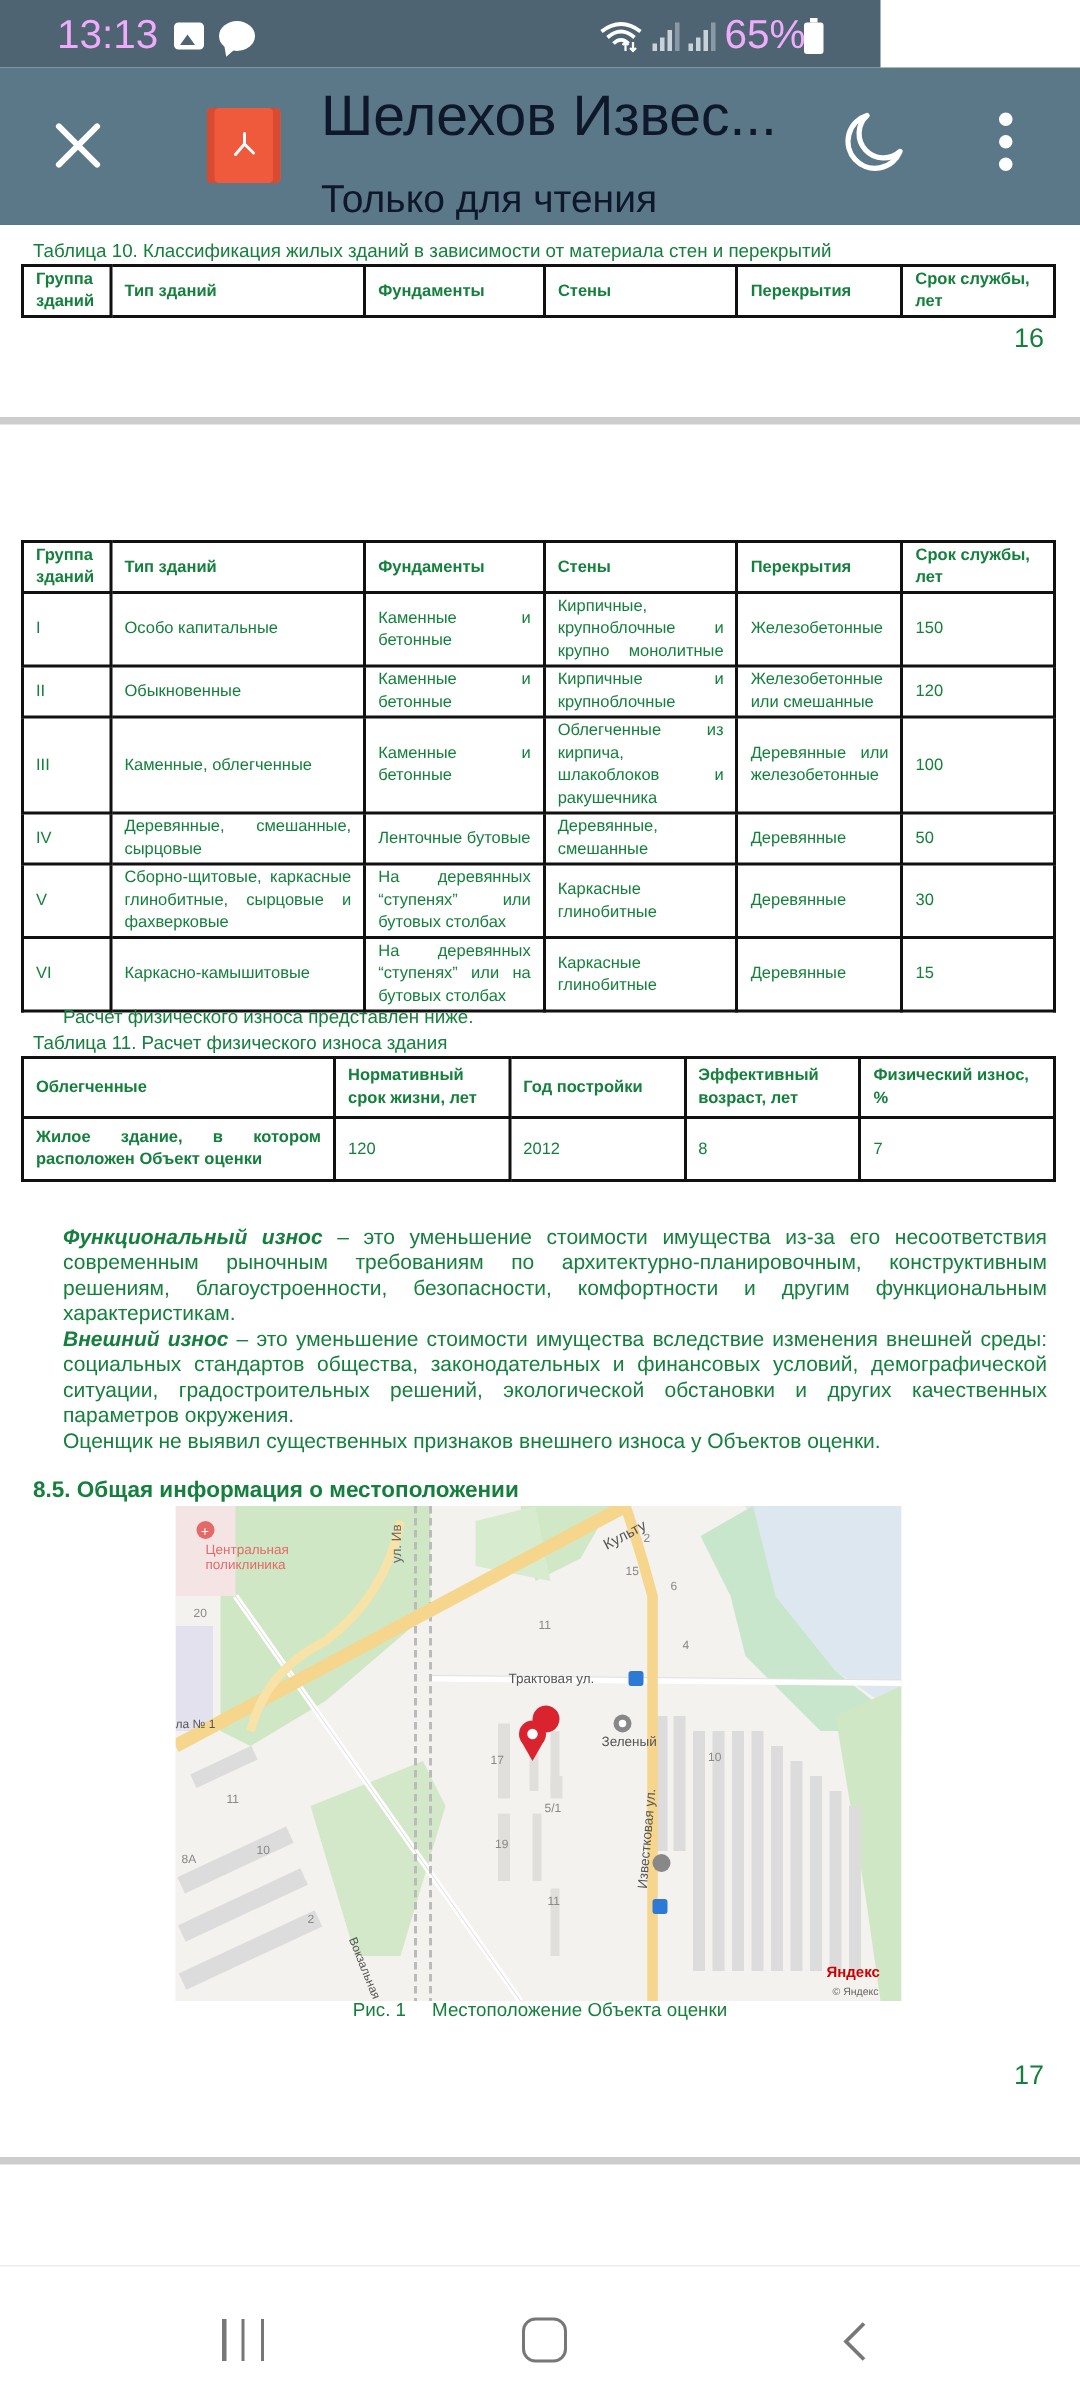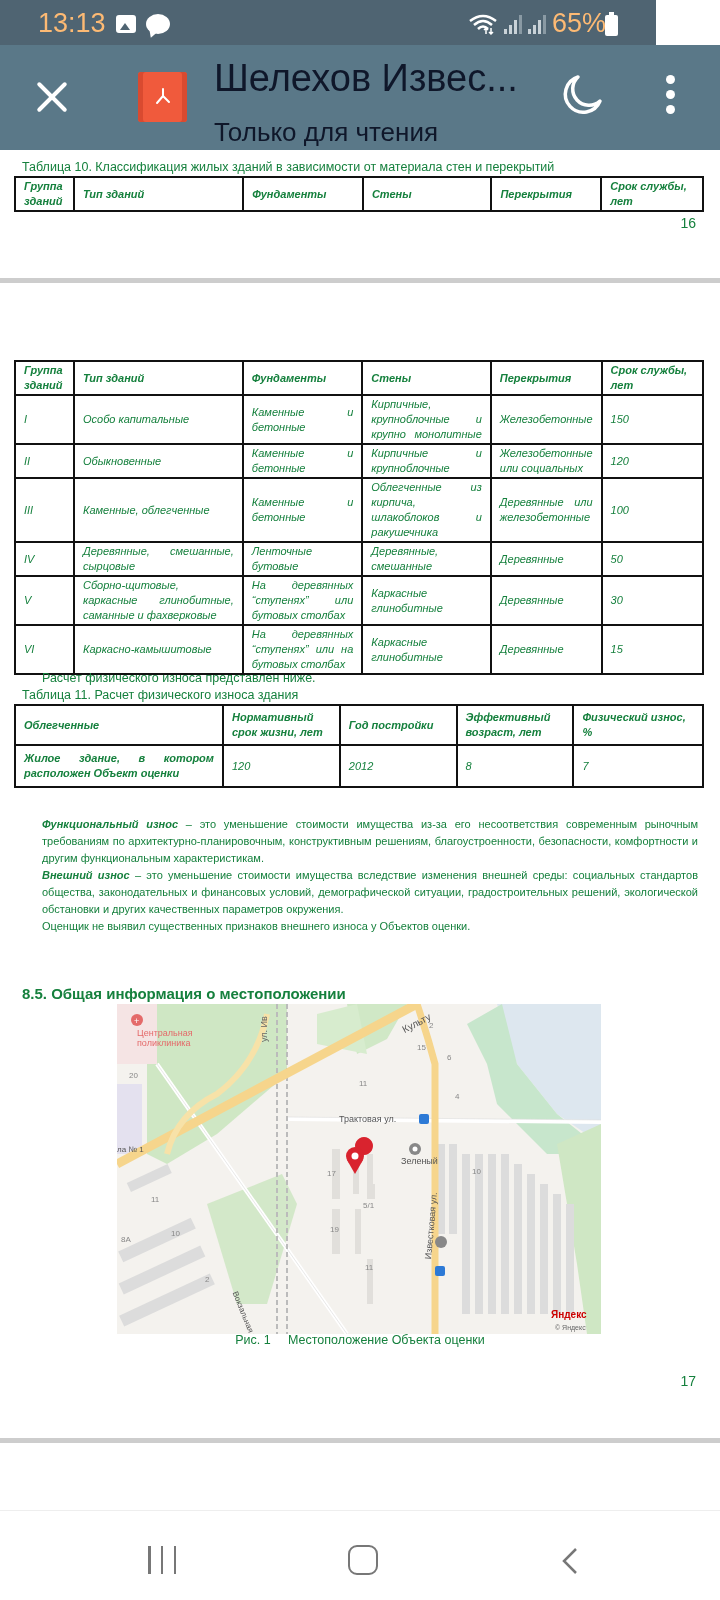--- a/index.html
+++ b/index.html
@@ -1,17 +1,17 @@
 <!DOCTYPE html>
 <html><head>
   <meta charset="utf-8">
   <style>
     * { box-sizing: border-box; margin: 0; padding: 0; }
     html, body { width: 720px; height: 1600px; overflow: hidden; background: #ffffff; font-family: "Liberation Sans", sans-serif; }
-    .status-bar { position: absolute; top: 0; left: 0; width: 656px; height: 45px; background: #4f6472; color: #fdba74; }
+    .status-bar { position: absolute; top: 0; left: 0; width: 587px; height: 45px; background: #4f6472; color: #f0abfc; }
     .status-time { position: absolute; left: 38px; top: 8px; font-size: 27px; }
     .status-ic-img { position: absolute; left: 116px; top: 15px; width: 20px; height: 18px; border: 2px solid #fff; border-radius: 3px; background: #fff; }
     .status-ic-img::after { content: ""; position: absolute; left: 2px; bottom: 1px; width: 0; height: 0; border-left: 5px solid transparent; border-right: 5px solid transparent; border-bottom: 7px solid #4f6472; }
     .status-ic-msg { position: absolute; left: 146px; top: 14px; width: 24px; height: 20px; background: #fff; border-radius: 50%; }
     .status-ic-msg::after { content: ""; position: absolute; left: 2px; bottom: -4px; border-left: 4px solid transparent; border-right: 4px solid transparent; border-top: 7px solid #fff; transform: rotate(20deg); }
     .status-right { position: absolute; right: 50px; top: 8px; font-size: 27px; display: flex; align-items: center; gap: 6px; }
     .sig { display: inline-flex; align-items: flex-end; gap: 2px; height: 20px; }
     .sig span { display: inline-block; width: 3px; background: #c9d2d8; }
     .battery { position: absolute; right: 38px; top: 15px; width: 13px; height: 21px; background: #fff; border-radius: 2px; }
     .battery::before { content: ""; position: absolute; top: -3px; left: 4px; width: 5px; height: 3px; background: #fff; }
@@ -23,27 +23,27 @@
     .close-btn::after { transform: rotate(-45deg); }
     .pdf-icon { position: absolute; left: 138px; top: 27px; width: 49px; height: 50px; background: #f05a3c; border-radius: 3px; box-shadow: inset 5px 0 0 #d94a30, inset -5px 0 0 #d94a30; display: flex; align-items: center; justify-content: center; font-size: 18px; color: #fff; }
     .app-title { position: absolute; left: 214px; top: 12px; font-size: 38px; white-space: nowrap; }
     .app-subtitle { position: absolute; left: 214px; top: 72px; font-size: 26px; white-space: nowrap; }
     .moon-btn { position: absolute; left: 560px; top: 28px; width: 44px; height: 44px; cursor: pointer; }
     .more-btn { position: absolute; left: 660px; top: 30px; width: 20px; height: 44px; cursor: pointer; }
     .more-btn span { display: block; width: 9px; height: 9px; border-radius: 50%; background: #fff; margin: 0 auto 6px; }
 
     .doc { position: absolute; top: 158px; left: 0; width: 720px; height: 1360px; background: #fff; font-family: "Liberation Sans", sans-serif; color: #15803d; }
     .caption { position: absolute; left: 22px; font-size: 12.5px; }
-    table.tbl { position: absolute; left: 14px; width: 690px; border-collapse: collapse; font-size: 11px; font-style: italic; }
+    table.tbl { position: absolute; left: 14px; width: 690px; border-collapse: collapse; font-size: 11px; }
     table.tbl td, table.tbl th { border: 2px solid #111; padding: 1px 8px; vertical-align: middle; text-align: left; line-height: 15px; }
     table.tbl th { font-weight: bold; }
     .just { text-align: justify !important; text-align-last: justify; }
-    .page-num { position: absolute; right: 24px; font-size: 14px; }
+    .page-num { position: absolute; right: 24px; font-size: 18px; }
     .page-sep { position: absolute; left: 0; width: 720px; height: 5px; background: #cdcdcd; }
-    .para { position: absolute; left: 22px; width: 676px; font-size: 11px; line-height: 17px; text-align: justify; }
+    .para { position: absolute; left: 22px; width: 676px; font-size: 14px; line-height: 17px; text-align: justify; }
     .para .ind { padding-left: 20px; }
     .para b i, .para i b { font-weight: bold; font-style: italic; }
     .source { position: absolute; left: 22px; font-size: 9.5px; font-style: italic; }
     .section-title { position: absolute; left: 22px; font-size: 15px; font-weight: bold; }
     .map { position: absolute; left: 117px; width: 484px; height: 330px; background: #f5f3ef; overflow: hidden; }
     .fig-caption { position: absolute; left: 0; width: 720px; text-align: center; font-size: 12.5px; }
 
     .nav-bar { position: absolute; top: 1510px; left: 0; width: 720px; height: 90px; background: #fff; border-top: 1px solid #eee; }
     .nav-recent { position: absolute; left: 148px; top: 35px; width: 28px; height: 28px; display: flex; justify-content: space-between; cursor: pointer; }
     .nav-recent span { width: 2.5px; background: #777; }
@@ -154,42 +154,42 @@
         <td class="just">Каменные и бетонные</td>
         <td class="just">Кирпичные, крупноблочные и крупно монолитные</td>
         <td>Железобетонные</td>
         <td>150</td>
       </tr>
       <tr style="height:31px">
         <td>II</td>
         <td>Обыкновенные</td>
         <td class="just">Каменные и бетонные</td>
         <td class="just">Кирпичные и крупноблочные</td>
-        <td>Железобетонные или социальных</td>
+        <td>Железобетонные или смешанные</td>
         <td>120</td>
       </tr>
       <tr style="height:62px">
         <td>III</td>
         <td>Каменные, облегченные</td>
         <td class="just">Каменные и бетонные</td>
         <td class="just" style="text-align-last:left">Облегченные из кирпича, шлакоблоков и ракушечника</td>
         <td class="just">Деревянные или железобетонные</td>
         <td>100</td>
       </tr>
       <tr style="height:31px">
         <td>IV</td>
         <td class="just" style="text-align-last:left">Деревянные, смешанные, сырцовые</td>
         <td>Ленточные бутовые</td>
         <td>Деревянные, смешанные</td>
         <td>Деревянные</td>
         <td>50</td>
       </tr>
       <tr style="height:46px">
         <td>V</td>
-        <td class="just" style="text-align-last:left">Сборно-щитовые, каркасные глинобитные, саманные и фахверковые</td>
+        <td class="just" style="text-align-last:left">Сборно-щитовые, каркасные глинобитные, сырцовые и фахверковые</td>
         <td class="just" style="text-align-last:left">На деревянных “ступенях” или бутовых столбах</td>
         <td>Каркасные глинобитные</td>
         <td>Деревянные</td>
         <td>30</td>
       </tr>
       <tr style="height:46px">
         <td>VI</td>
         <td>Каркасно-камышитовые</td>
         <td class="just" style="text-align-last:left">На деревянных “ступенях” или на бутовых столбах</td>
         <td>Каркасные глинобитные</td>

